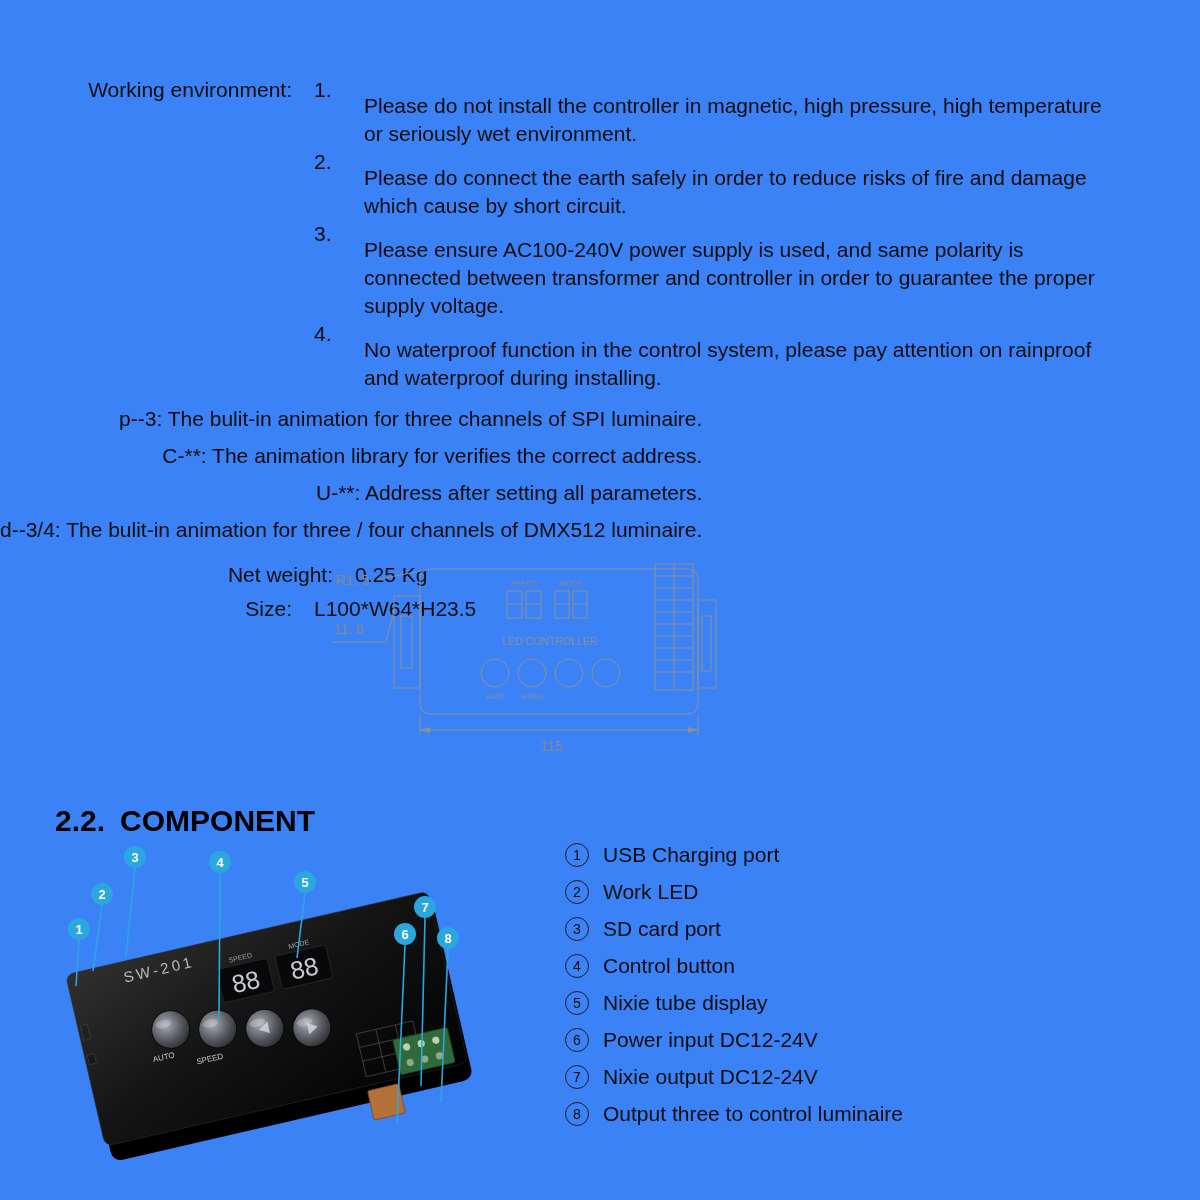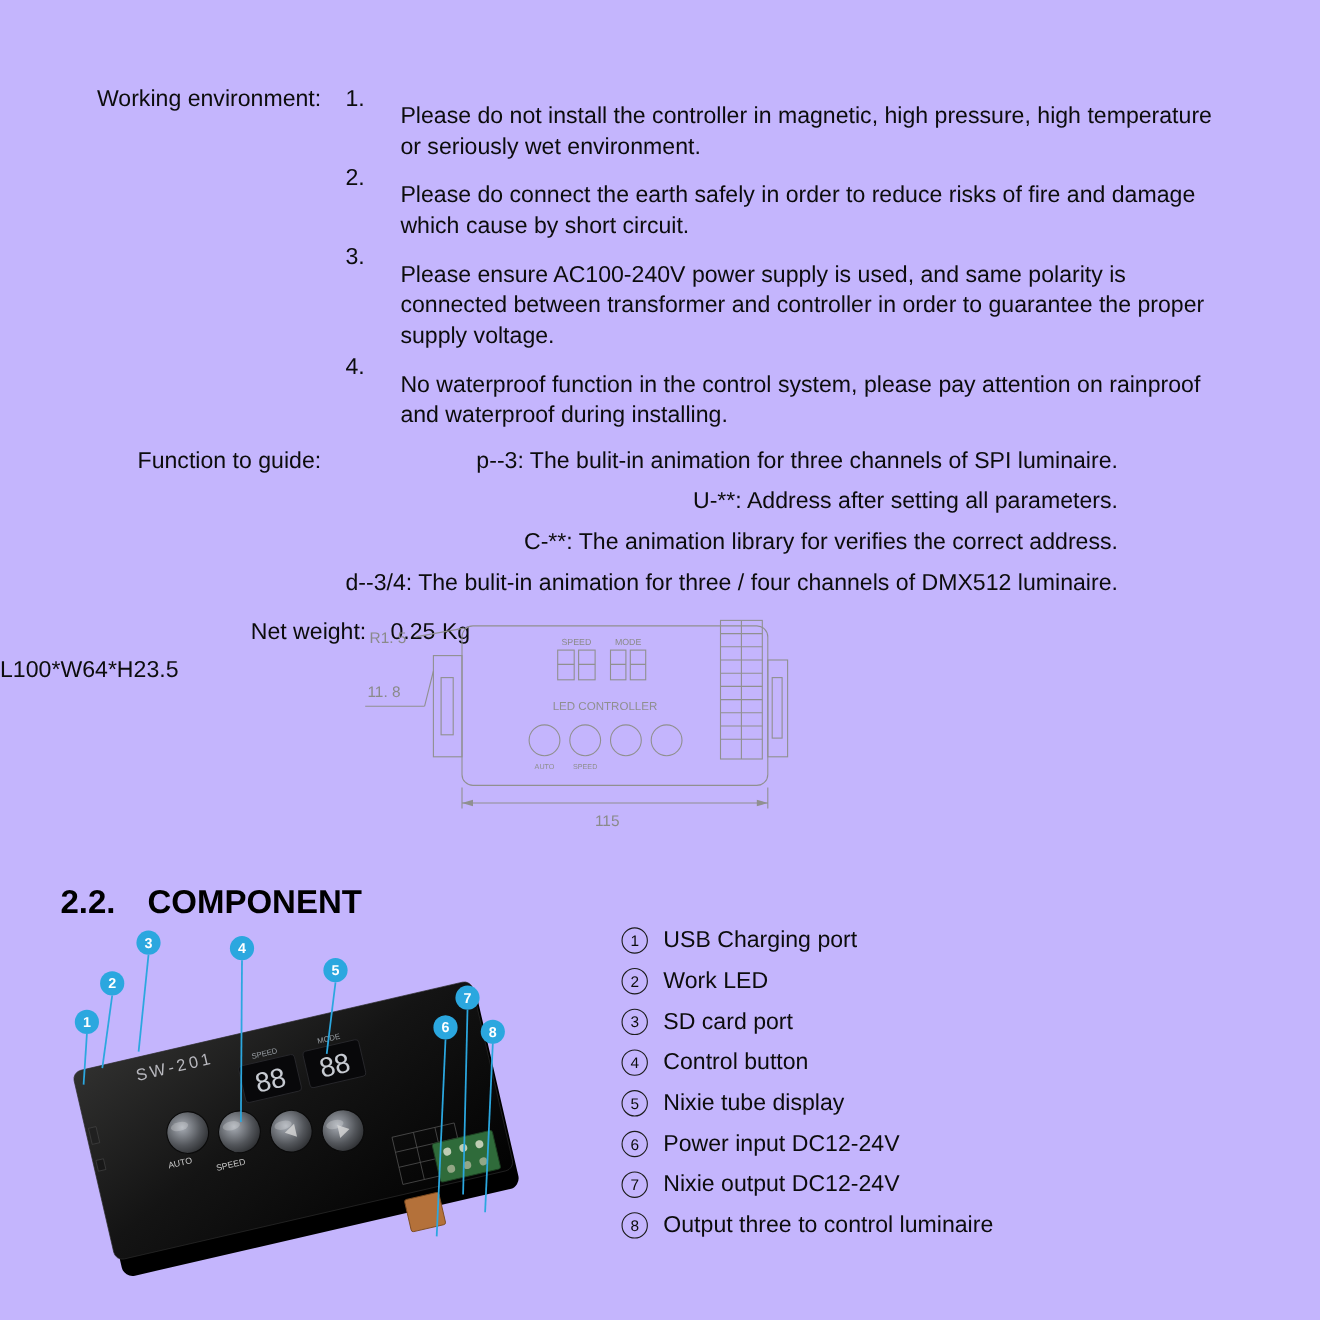--- a/index.html
+++ b/index.html
@@ -1,37 +1,37 @@
 <!DOCTYPE html>
 <html><head>
 <meta charset="utf-8">
 <style>
   html,body{margin:0;padding:0;}
   body{width:1200px;height:1200px;background:#ffffff;font-family:"Liberation Sans",sans-serif;color:#0c0c0c;}
-  .page{position:relative;width:1200px;height:1200px;background:#c4b5fd;overflow:hidden;}
+  .page{position:relative;width:1200px;height:1200px;background:#3b82f6;overflow:hidden;}
 
   
   .specs{position:absolute;left:0;top:76px;width:1175px;}
   .row{display:flex;align-items:flex-start;}
   .label{flex:0 0 314px;text-align:right;padding-right:22px;font-size:21px;line-height:28px;white-space:nowrap;box-sizing:border-box;}
   .content{font-size:21px;line-height:28px;}
   .env-item{display:flex;}
   .env-num{flex:0 0 50px;}
   .env-text{width:757px;margin-top:16px;}
   .fn-item{margin-bottom:9px;text-align:right;}
   .mt13{margin-top:13px;}
   .mt8{margin-top:8px;margin-left:41px;}
   .mt6{margin-top:6px;}
 
   
   .drawing{position:absolute;left:328px;top:558px;}
   .drawing text{font-family:"Liberation Sans",sans-serif;}
 
   
-  .heading{position:absolute;left:55px;top:780px;font-size:30px;font-weight:bold;display:flex;gap:29px;color:#000;margin-top:24px;}
+  .heading{position:absolute;left:55px;top:780px;font-size:30px;font-weight:bold;display:flex;gap:15px;color:#000;margin-top:24px;}
 
   
   .photo{position:absolute;left:50px;top:836px;}
   .photo text{font-family:"Liberation Sans",sans-serif;}
 
   
   .legend{position:absolute;left:565px;top:843px;}
   .legend-row{display:flex;align-items:center;margin-bottom:13px;}
   .lnum{width:24px;height:24px;border:1.6px solid #1b1b1b;border-radius:50%;display:flex;align-items:center;justify-content:center;font-size:14px;flex:none;box-sizing:border-box;}
   .ltext{margin-left:14px;font-size:21px;}
@@ -59,35 +59,35 @@
           <span class="env-text">Please ensure AC100-240V power supply is used, and same polarity is connected between transformer and controller in order to guarantee the proper supply voltage.</span>
         </div>
         <div class="env-item">
           <span class="env-num">4.</span>
           <span class="env-text">No waterproof function in the control system, please pay attention on rainproof and waterproof during installing.</span>
         </div>
       </div>
     </div>
 
     <div class="row mt13">
-      <div class="label">Function to guide:</div>
       <div class="content">
         <div class="fn-item">p--3: The bulit-in animation for three channels of SPI luminaire.</div>
+        <div class="fn-item">C-**: The animation library for verifies the correct address.</div>
         <div class="fn-item">U-**: Address after setting all parameters.</div>
-        <div class="fn-item">C-**: The animation library for verifies the correct address.</div>
         <div class="fn-item">d--3/4: The bulit-in animation for three / four channels of DMX512 luminaire.</div>
       </div>
     </div>
 
     <div class="row mt8">
       <div class="label">Net weight:</div>
       <div class="content">0.25 Kg</div>
     </div>
 
     <div class="row mt6">
+      <div class="label">Size:</div>
       <div class="content">L100*W64*H23.5</div>
     </div>
 
 
   </section>
 
   <svg class="drawing" width="410" height="200" viewBox="0 0 410 200">
     <g stroke="#909090" fill="none" stroke-width="1">
 
       <rect x="92" y="11" width="278" height="145" rx="10"></rect>

